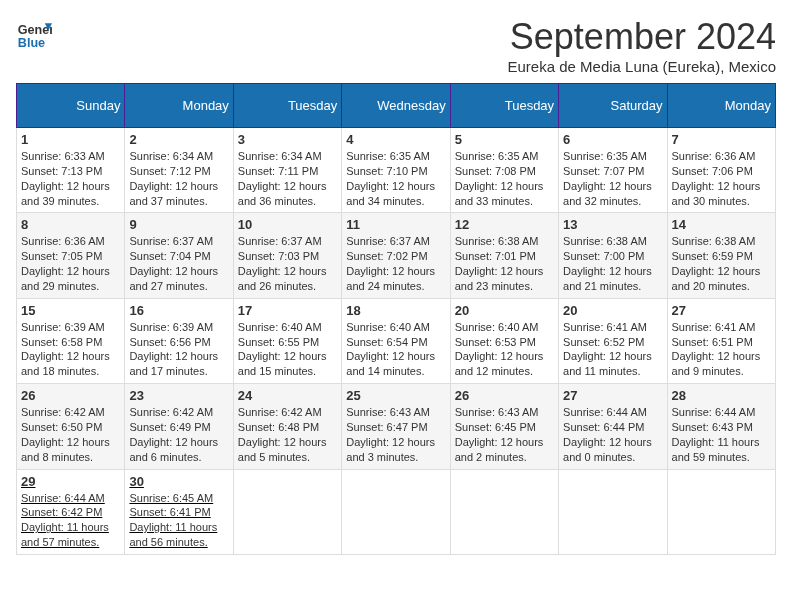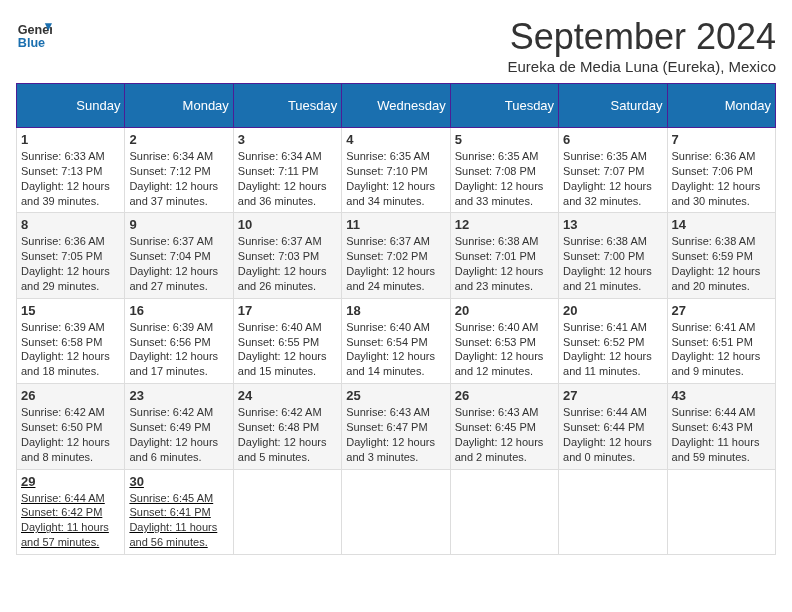--- a/index.html
+++ b/index.html
@@ -221,21 +221,21 @@
         </td>
         <td>
           <span class="day-number">26</span>
           <div class="day-info">Sunrise: 6:43 AM<br>Sunset: 6:45 PM<br>Daylight: 12 hours and 2 minutes.</div>
         </td>
         <td>
           <span class="day-number">27</span>
           <div class="day-info">Sunrise: 6:44 AM<br>Sunset: 6:44 PM<br>Daylight: 12 hours and 0 minutes.</div>
         </td>
         <td>
-          <span class="day-number">43</span>
+          <span class="day-number">28</span>
           <div class="day-info">Sunrise: 6:44 AM<br>Sunset: 6:43 PM<br>Daylight: 11 hours and 59 minutes.</div>
         </td>
       </tr>
       <tr class="last-row">
         <td>
           <span class="day-number">29</span>
           <div class="day-info">Sunrise: 6:44 AM<br>Sunset: 6:42 PM<br>Daylight: 11 hours and 57 minutes.</div>
         </td>
         <td>
           <span class="day-number">30</span>

